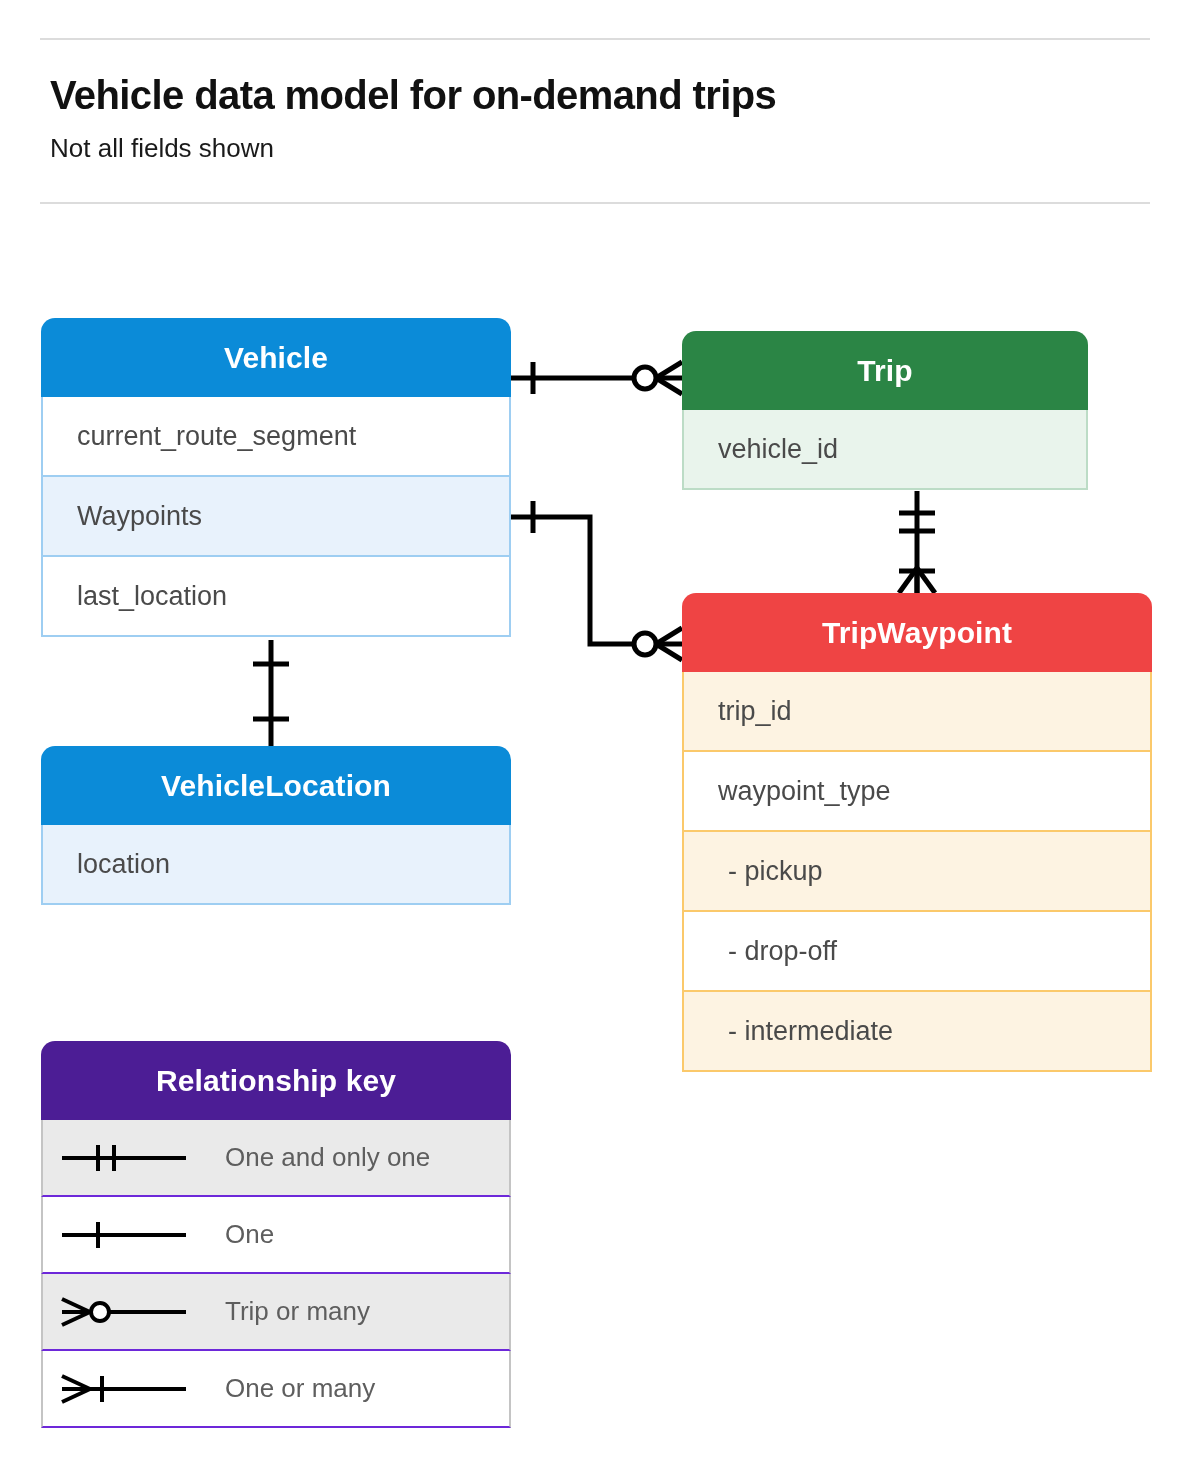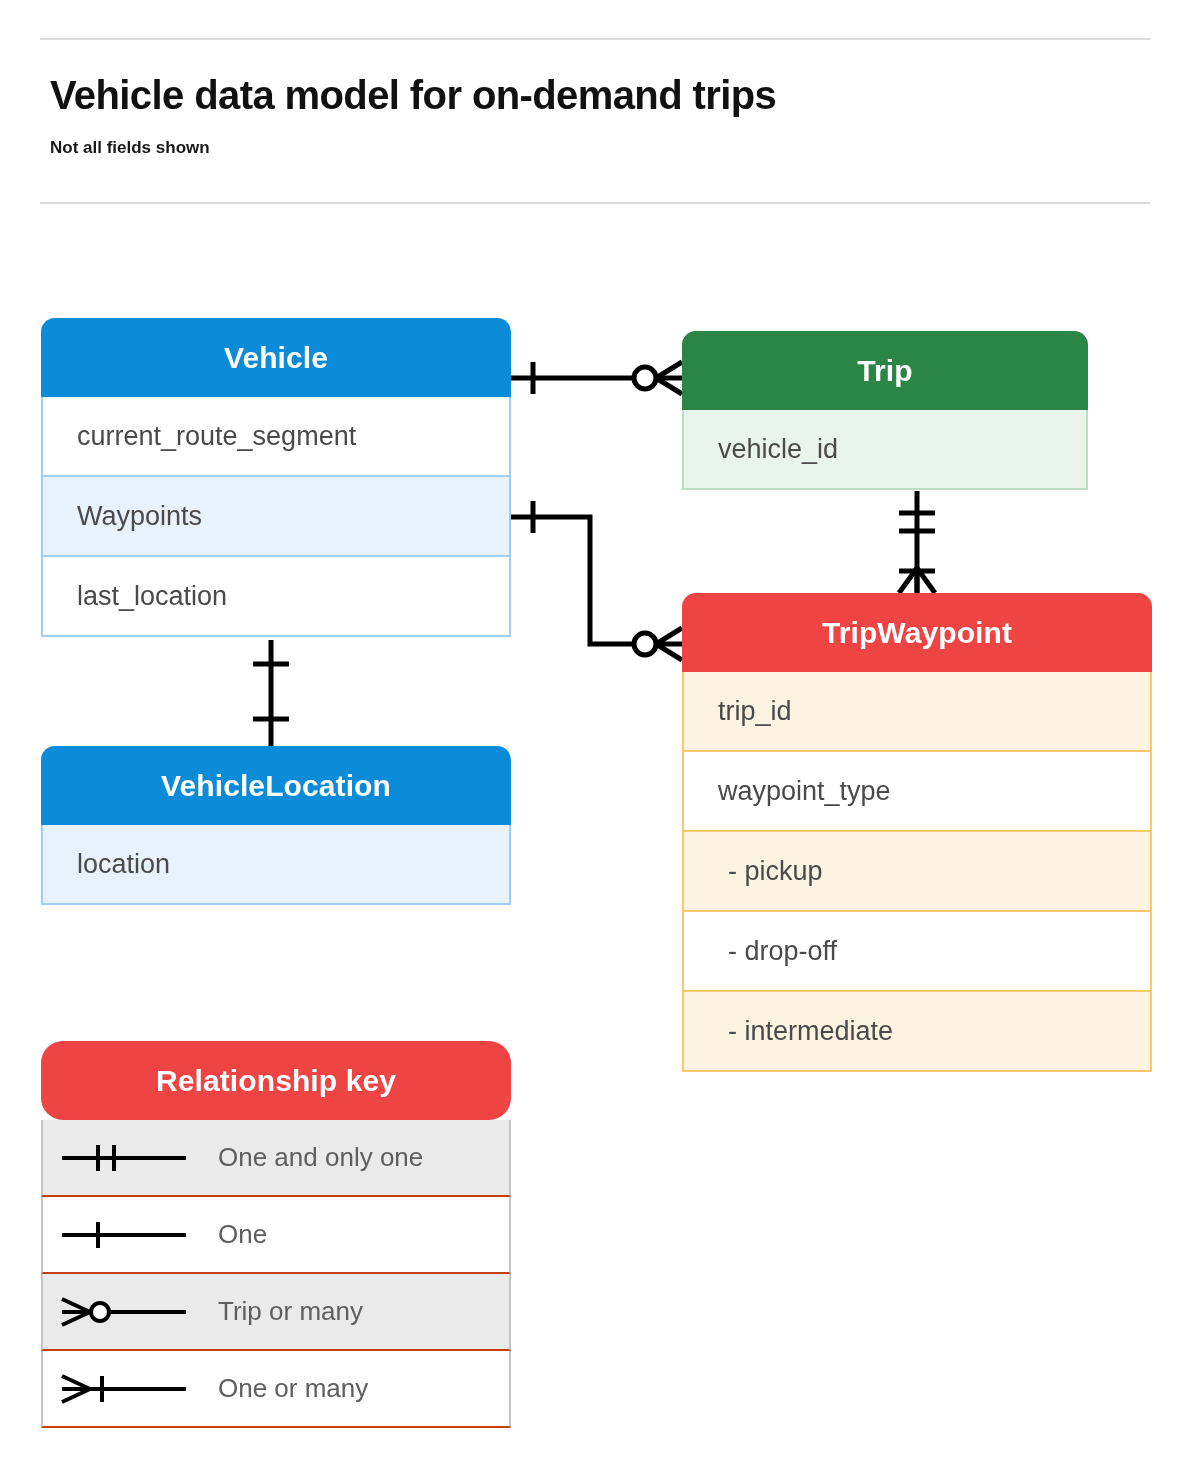--- a/index.html
+++ b/index.html
@@ -11,21 +11,21 @@
   .divider{position:absolute;left:40px;width:1110px;height:2px;background:#dcdcdc;}
   #divider-top{top:38px;}
   #divider-under-header{top:202px;}
 
   #page-title{
     position:absolute;left:50px;top:70px;width:1090px;
     font-size:40px;font-weight:700;color:#111111;letter-spacing:-0.6px;line-height:50px;
   }
   #page-subtitle{
     position:absolute;left:50px;top:134px;width:1090px;
-    font-size:17px;font-weight:700;color:#1a1a1a;line-height:28px;
+    font-size:26px;font-weight:400;color:#1a1a1a;line-height:28px;
   }
 
   
   .entity{position:absolute;box-sizing:border-box;}
   .entity-header{
     box-sizing:border-box;width:100%;height:79px;
     border-radius:14px 14px 0 0;
     display:flex;align-items:center;justify-content:center;
     color:#ffffff;font-size:30px;font-weight:700;letter-spacing:0.1px;
   }
@@ -47,35 +47,35 @@
   .t-green .entity-header{background:#2b8545;}
   .t-green .entity-row{border-color:#bcdcc6;background:#ffffff;}
   .t-green .entity-row.alt{background:#e9f4ec;}
 
   
   .t-orange .entity-header{background:#ef4444;}
   .t-orange .entity-row{border-color:#fbc96b;background:#ffffff;}
   .t-orange .entity-row.alt{background:#fdf3e2;}
 
   
-  .t-grey .entity-header{background:#ef4444;border-radius:22px;}
+  .t-grey .entity-header{background:#4c1d95;}
 
   
   #entity-vehicle{left:41px;top:318px;width:470px;}
   #entity-trip{left:682px;top:331px;width:406px;}
   #entity-tripwaypoint{left:682px;top:593px;width:470px;}
   #entity-vehiclelocation{left:41px;top:746px;width:470px;}
   #legend-box{left:41px;top:1041px;width:470px;}
 
   
   .legend-row{
     box-sizing:border-box;width:100%;height:77px;
     display:flex;align-items:center;
-    border-left:2px solid #c4c4c4;border-right:2px solid #c4c4c4;border-bottom:2px solid #c2410c;
-    font-size:26px;color:#5e5e5e;
+    border-left:2px solid #c4c4c4;border-right:2px solid #c4c4c4;border-bottom:2px solid #6d28d9;
+    font-size:26px;color:#5e5e5e;gap:7px;
   }
   .legend-row.alt{background:#eaeaea;}
   .legend-sym{width:175px;flex:none;display:flex;align-items:center;justify-content:center;}
   .legend-label{flex:1;}
 
   
   #connectors{position:absolute;left:0;top:0;width:1190px;height:1480px;pointer-events:none;}
 </style>
 </head>
 <body>

